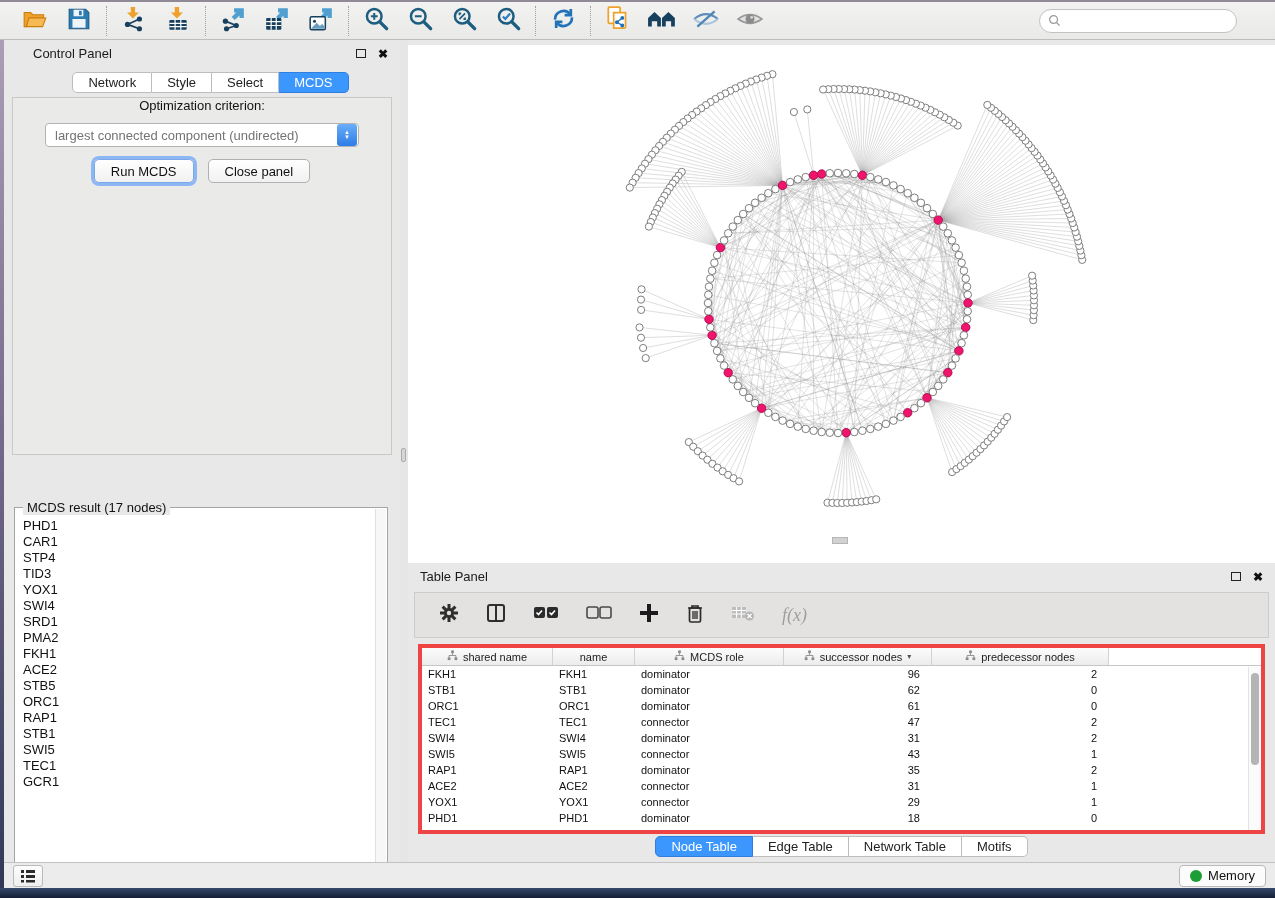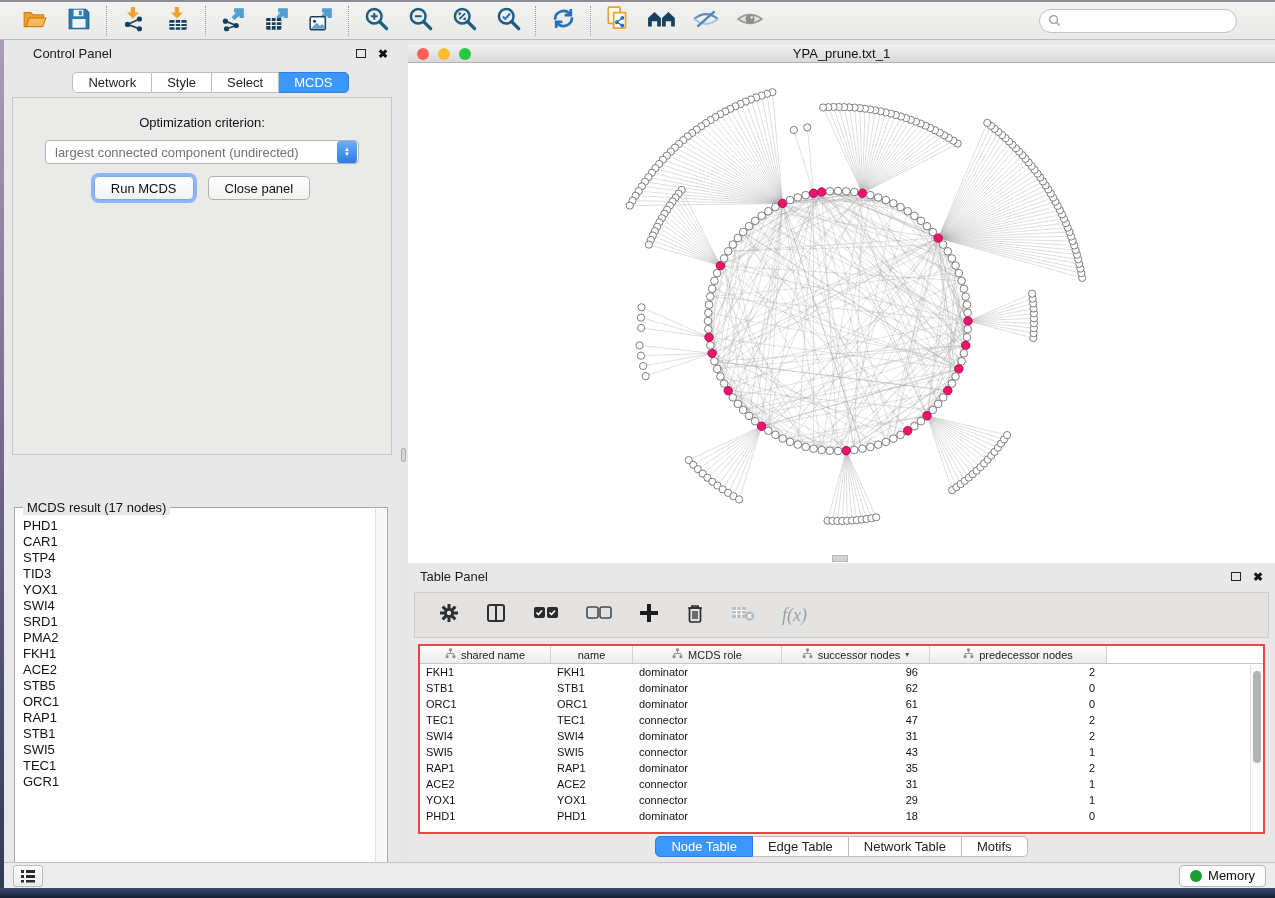--- a/index.html
+++ b/index.html
@@ -36,21 +36,21 @@
   .seg-row { display:flex; justify-content:center; margin-top:5px; }
   .seg { display:flex; }
   .seg-btn { height:21px; padding:0 15px; background:#fff; border:1px solid #bdbdbd;
     border-left-width:0; font-size:13px; color:#222; display:flex; align-items:center; }
   .seg-btn:first-child { border-left-width:1px; border-radius:5px 0 0 5px; }
   .seg-btn:last-child { border-radius:0 5px 5px 0; }
   .seg-btn.active { background:#3b97fd; border-color:#2f7fe0; color:#fff; }
 
   .mcds-box { position:absolute; left:8px; top:57px; width:380px; height:358px;
     background:#eaeae9; border:1px solid #c9c8c7; }
-  .opt-label { text-align:center; margin-top:17px; font-size:13px; color:#111; }
+  .opt-label { text-align:center; font-size:13px; color:#111; }
   .select-row { margin:10px auto 0; width:314px; height:24px; background:#fff;
     border:1px solid #b3b3b3; border-radius:4px; display:flex; align-items:center; position:relative; }
   .select-row .sel-text { flex:1; font-size:13px; color:#737373; padding-left:9px; white-space:nowrap; }
   .sel-stepper { width:20px; height:22px; margin-right:1px; border-radius:3px;
     background:linear-gradient(#6aaef9,#2d7de5); display:flex; flex-direction:column;
     align-items:center; justify-content:center; color:#fff; font-size:6px; line-height:5px; }
   .btn-row { display:flex; justify-content:center; gap:14px; margin-top:12px; }
   .pbtn { height:24px; padding:0 16px; font-size:13px; color:#111;
     background:linear-gradient(#ffffff,#f1f1f1); border:1px solid #b0b0b0; border-radius:5px; }
   .pbtn.focused { box-shadow:0 0 0 3px rgba(90,155,250,.65); border-color:#7aa8e8; }
@@ -79,21 +79,21 @@
   .hsplit-handle { position:absolute; left:424px; bottom:0px; width:16px; height:7px;
     background:#d2d2d2; border:1px solid #b5b5b5; }
 
   
   .table-panel { position:absolute; left:408px; top:563px; width:867px; height:299px; background:#e9e8e8; }
   .tbl-toolbar { position:absolute; left:6px; top:29px; width:855px; height:46px;
     background:#e3e2e1; border:1px solid #cdcccb; display:flex; align-items:center; gap:27px; padding-left:24px; }
   .tt-icon { display:flex; align-items:center; justify-content:center; }
   .fx-label { font-family:"Liberation Serif",serif; font-style:italic; font-size:18px; color:#9e9e9e; }
   .tbl-wrap { position:absolute; left:10px; top:81px; width:847px; height:190px;
-    background:#fff; border:2px solid #ef4444; overflow:hidden; }
+    background:#fff; border:4px solid #ef4444; overflow:hidden; }
   .tbl-header { display:flex; height:18px; border-bottom:1px solid #c6c6c6; }
   .th { background:linear-gradient(#fcfcfc,#ececec); border-right:1px solid #d2d2d2;
     font-size:11px; color:#222; display:flex; align-items:center; justify-content:center; gap:5px; }
   .th.filler { background:#fff; border-right:none; flex:1; }
   .chev { font-size:8px; color:#555; }
   .tr { display:flex; height:16px; }
   .td { font-size:11px; color:#111; display:flex; align-items:center; padding:0 6px; }
   .td.num { justify-content:flex-end; padding-right:12px; }
   .tbl-scroll { position:absolute; right:0; top:19px; bottom:0; width:13px;
     background:#fbfbfb; border-left:1px solid #e3e3e3; }
@@ -322,28 +322,20 @@
         </div>
       <div class="result-scroll"></div>
     </div>
   </div>
 
   <div class="vsplit">
     <div class="vsplit-handle"></div>
   </div>
 
   <div class="net-window">
-    <div class="net-titlebar">
-      <div class="lights">
-        <span class="light red"></span>
-        <span class="light yellow"></span>
-        <span class="light green"></span>
-      </div>
-      <span class="net-title">YPA_prune.txt_1</span>
-    </div>
     <div class="net-canvas">
       <svg id="net-svg" width="867" height="499">
           <g>
             <line x1="374.6" y1="140.4" x2="353.6" y2="363.2" stroke="#8f8f8f" stroke-width="0.6" opacity="0.42"></line>
             <line x1="374.6" y1="140.4" x2="477.9" y2="378.9" stroke="#8f8f8f" stroke-width="0.6" opacity="0.42"></line>
             <line x1="374.6" y1="140.4" x2="324.8" y2="181.6" stroke="#8f8f8f" stroke-width="0.6" opacity="0.42"></line>
             <line x1="374.6" y1="140.4" x2="320.2" y2="327.7" stroke="#8f8f8f" stroke-width="0.6" opacity="0.42"></line>
             <line x1="374.6" y1="140.4" x2="543.9" y2="195.4" stroke="#8f8f8f" stroke-width="0.6" opacity="0.42"></line>
             <line x1="374.6" y1="140.4" x2="413.7" y2="387.0" stroke="#8f8f8f" stroke-width="0.6" opacity="0.42"></line>
             <line x1="374.6" y1="140.4" x2="559.0" y2="274.3" stroke="#8f8f8f" stroke-width="0.6" opacity="0.42"></line>

